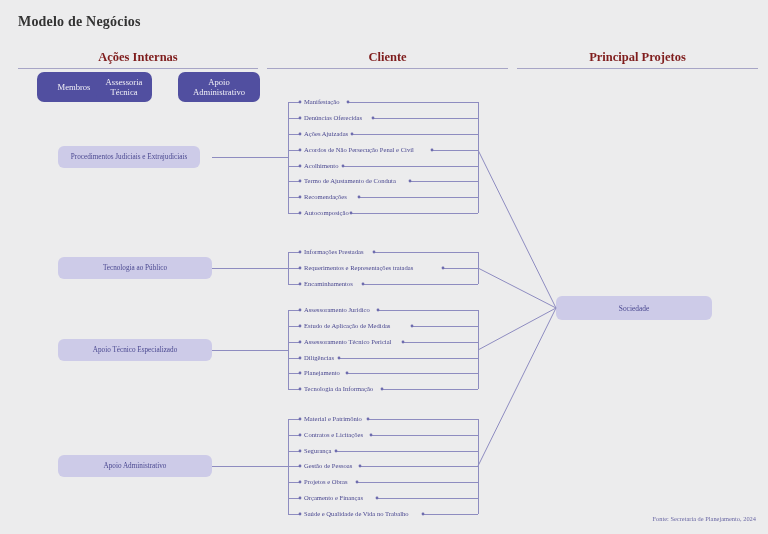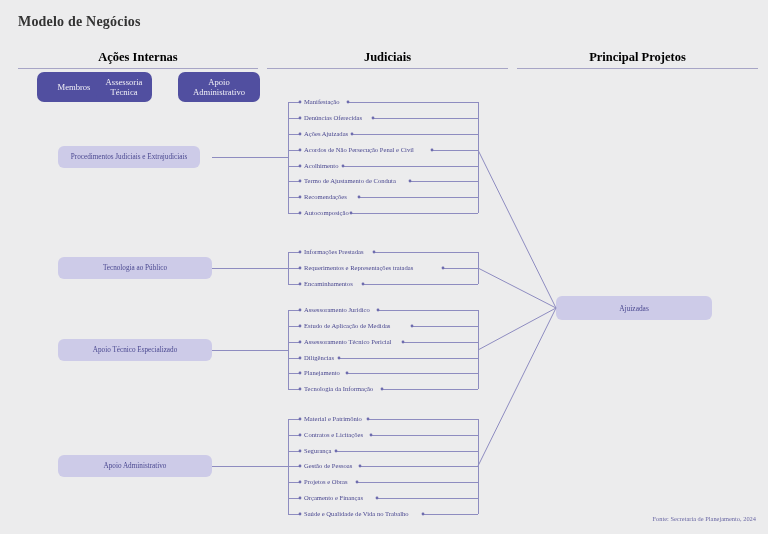--- a/index.html
+++ b/index.html
@@ -13,21 +13,21 @@
   #diagram{position:absolute;left:0;top:0;width:768px;height:534px;}
 
   .page-title{
     position:absolute;left:18px;top:14px;
     font-size:14px;font-weight:bold;color:#333333;
     letter-spacing:.2px;
   }
 
   .col-header{
     position:absolute;text-align:center;
-    font-size:12.5px;font-weight:bold;color:#000000;
+    font-size:12.5px;font-weight:bold;color:#7f1d1d;
   }
   .col-rule{position:absolute;height:1px;background:#a7a5c6;}
 
   .pill{
     position:absolute;box-sizing:border-box;
     background:#514fa0;color:#f2f1f7;
     border-radius:7px;
     display:flex;align-items:center;justify-content:center;
     text-align:center;font-size:8.6px;line-height:1.22;
     padding:2px 4px;
@@ -64,36 +64,36 @@
 </head>
 <body>
 
 <div>
 
   <div class="page-title">Modelo de Negócios</div>
 
   <div class="col-header" style="left:18px;top:50px;width:240px;">Ações Internas</div>
   <div class="col-rule" style="left:18px;top:68px;width:240px;"></div>
 
-  <div class="col-header" style="left:267px;top:50px;width:241px;">Judiciais</div>
+  <div class="col-header" style="left:267px;top:50px;width:241px;">Cliente</div>
   <div class="col-rule" style="left:267px;top:68px;width:241px;"></div>
 
   <div class="col-header" style="left:517px;top:50px;width:241px;">Principal Projetos</div>
   <div class="col-rule" style="left:517px;top:68px;width:241px;"></div>
 
   <div class="pill" style="left:17px;top:72px;width:74px;height:30px;margin-left:20px;">Membros</div>
   <div class="pill" style="left:96px;top:72px;width:56px;height:30px;">Assessoria Técnica</div>
   <div class="pill" style="left:178px;top:72px;width:82px;height:30px;">Apoio Administrativo</div>
 
   <div class="cat-box" style="left:58px;top:146px;width:142px;height:22px;">Procedimentos Judiciais e Extrajudiciais</div>
   <div class="cat-box" style="left:58px;top:257px;width:154px;height:22px;">Tecnologia ao Público</div>
   <div class="cat-box" style="left:58px;top:339px;width:154px;height:22px;">Apoio Técnico Especializado</div>
   <div class="cat-box" style="left:58px;top:455px;width:154px;height:22px;">Apoio Administrativo</div>
 
-  <div class="client-box" style="left:556px;top:296px;width:156px;height:24px;">Ajuizadas</div>
+  <div class="client-box" style="left:556px;top:296px;width:156px;height:24px;">Sociedade</div>
 
   <svg id="diagram" xmlns="http://www.w3.org/2000/svg">
     <g stroke="#8e8cc0" stroke-width="1" fill="none" shape-rendering="crispEdges">
 
       <path d="M212,157 L288,157"></path>
       <path d="M288,102 L288,213"></path>
       <path d="M288,102 L299,102"></path>
         <path d="M288,118 L299,118"></path>
       <path d="M288,134 L299,134"></path>
         <path d="M288,150 L299,150"></path>

